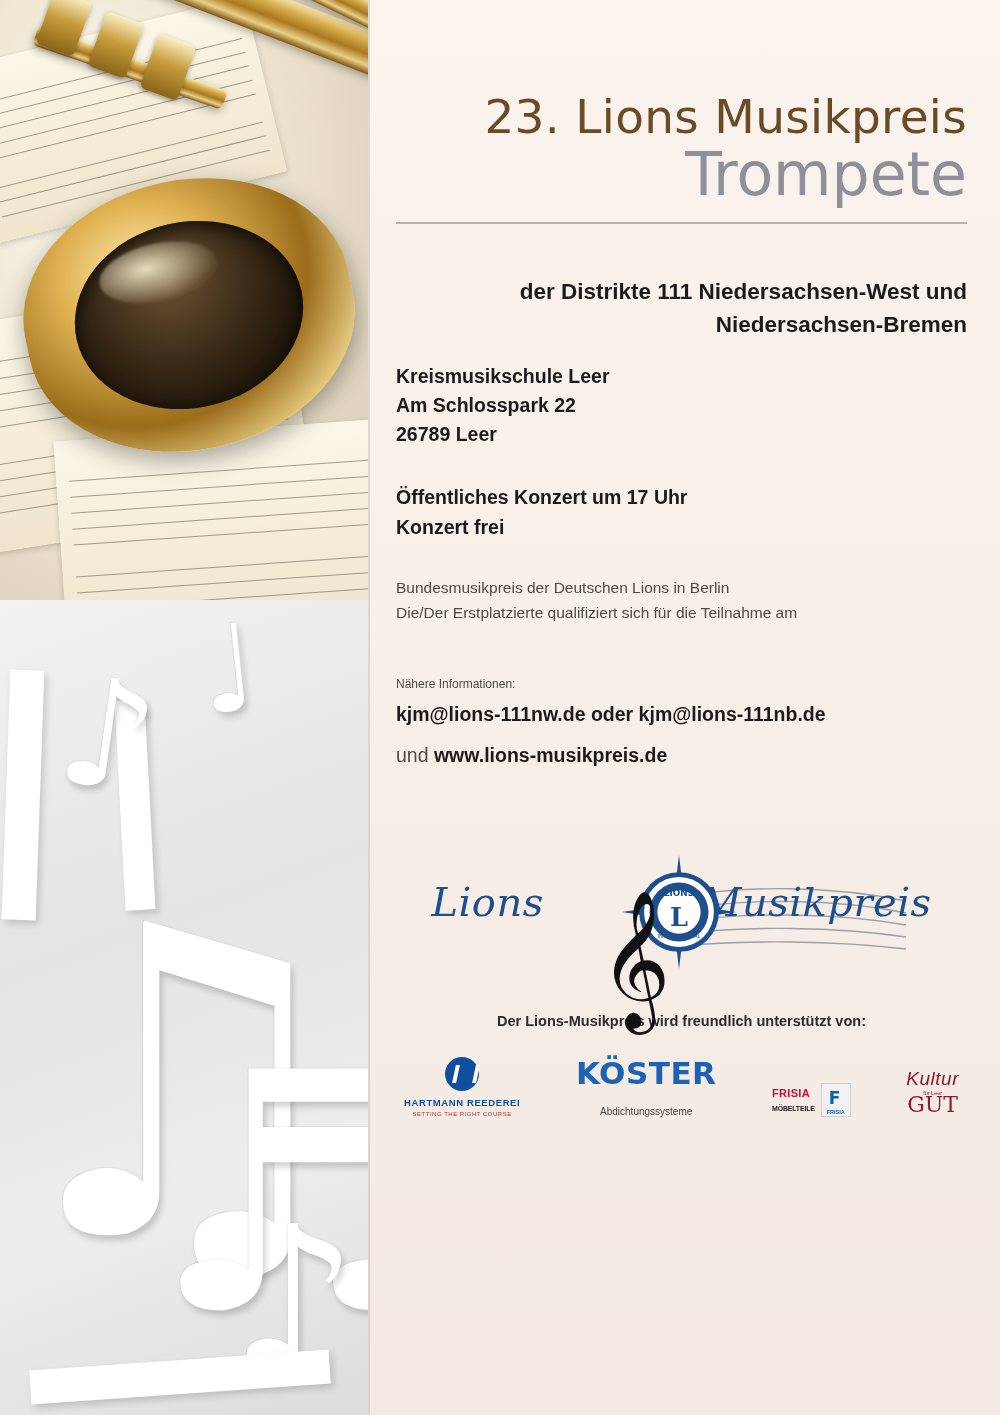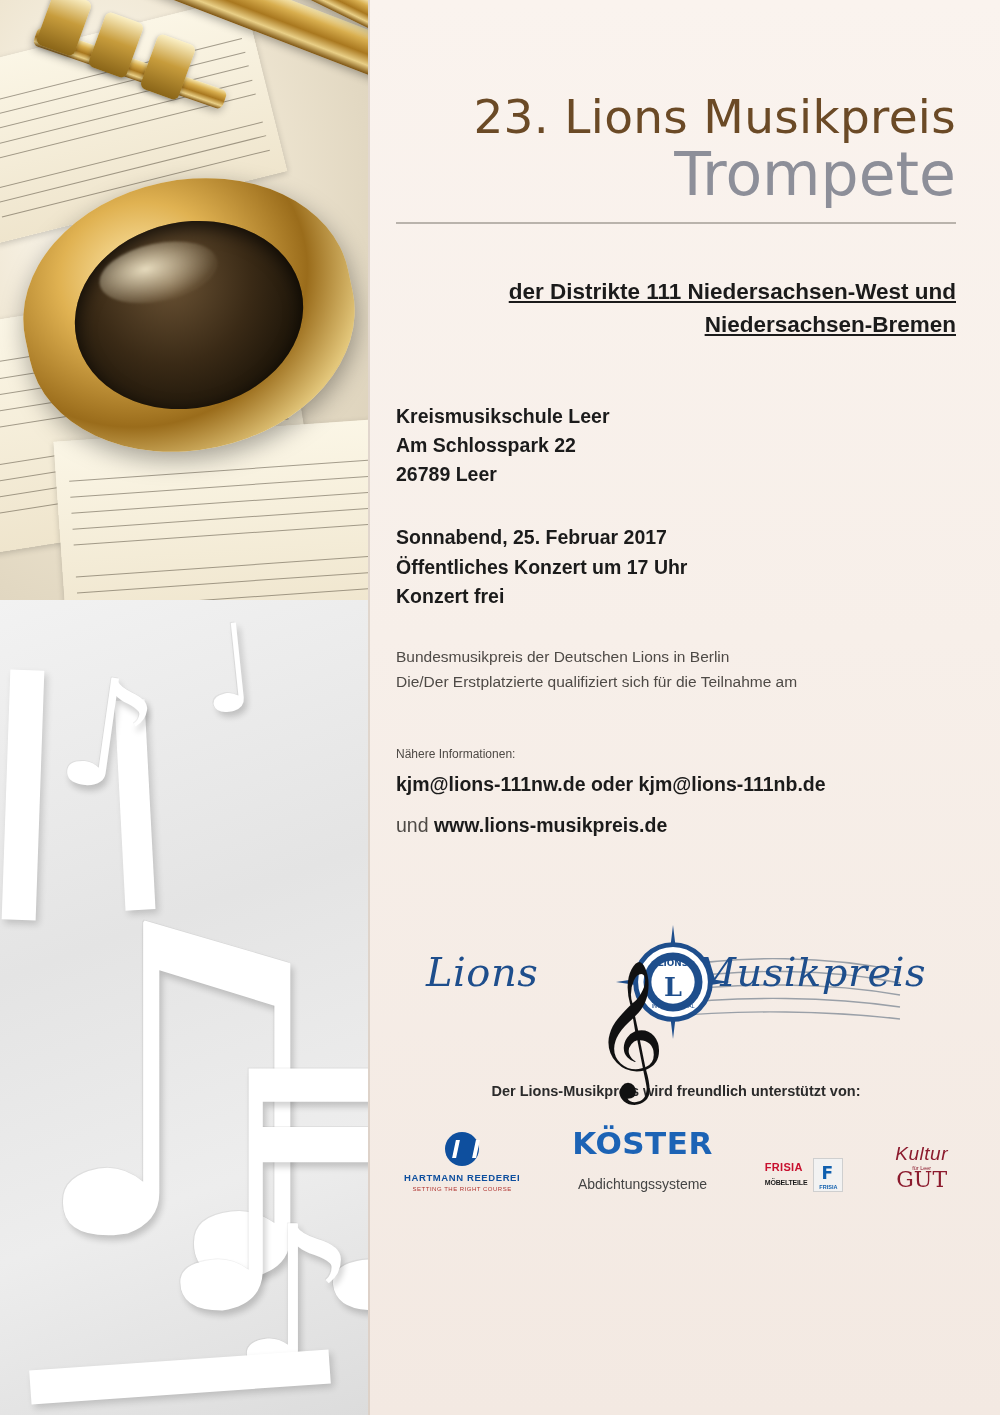--- a/index.html
+++ b/index.html
@@ -140,21 +140,21 @@
     left: 368px; top: 0;
     width: 2px; height: 1415px;
     background: rgba(120,100,80,.18);
   }
 
   
   .content {
     position: absolute;
     left: 368px; top: 0;
     width: 632px; height: 1006px;
-    padding: 0 44px 0 28px;
+    padding: 0 33px 0 28px;
   }
 
   .title-main {
     margin: 92px 0 0 0;
     text-align: right;
     font-family: "DejaVu Sans", sans-serif;
     font-weight: 400;
     font-size: 47px;
     color: #6b4a26;
     letter-spacing: .3px;
@@ -176,25 +176,24 @@
     background: #b9b3ac;
   }
 
   .distrikte {
     margin: 52px 0 0 0;
     text-align: right;
     font-size: 22.5px;
     font-weight: bold;
     color: #1b1b1b;
     line-height: 1.45;
-    text-decoration: underline;
   }
 
   .block {
-    margin-top: 60px;
+    margin-top: 20px;
     font-size: 19.5px;
     font-weight: bold;
     color: #1b1b1b;
     line-height: 1.5;
   }
   .block.tight { margin-top: 34px; }
   .block div { white-space: nowrap; }
 
   .small-block {
     margin-top: 34px;
@@ -289,21 +288,21 @@
     border-left: 4px solid #fff; border-right: 4px solid #fff;
     transform: skewX(-12deg);
   }
   .s-hartmann .n1 { font-size: 9.5px; font-weight: bold; color: #0e4f9e; letter-spacing: .6px; }
   .s-hartmann .n2 { font-size: 6px; color: #b0332f; letter-spacing: .5px; margin-top: 3px; }
 
   .s-koster .k {
     font-family: "DejaVu Sans", sans-serif;
     font-weight: bold; font-size: 31px; color: #1c63b5; letter-spacing: .5px;
   }
-  .s-koster .sub { font-size: 14px; color: #444; margin-top: 15px; }
+  .s-koster .sub { font-size: 10px; color: #444; margin-top: 15px; }
 
   .s-frisia { display: flex; align-items: center; gap: 6px; }
   .s-frisia .txt { text-align: left; }
   .s-frisia .t1 { font-size: 11px; font-weight: bold; color: #c8102e; letter-spacing: .3px; }
   .s-frisia .t2 { font-size: 13px; font-weight: bold; color: #1b1b1b; letter-spacing: -.2px; }
   .s-frisia .t2 span { font-size: 7px; font-weight: bold; }
   .s-frisia .box {
     width: 30px; height: 34px; background: #f2f2f2; border: 1px solid #cfcfcf;
     position: relative;
   }
@@ -404,21 +403,20 @@
       <div>Niedersachsen-Bremen</div>
     </div>
 
     <div class="block">
       <div>Kreismusikschule Leer</div>
       <div>Am Schlosspark 22</div>
       <div>26789 Leer</div>
     </div>
 
     <div class="block tight">
-      <div>Sonnabend, 25. Februar 2017</div>
       <div>Öffentliches Konzert um 17 Uhr</div>
       <div>Konzert frei</div>
     </div>
 
 
     <div class="small-block">
       <div>Bundesmusikpreis der Deutschen Lions in Berlin</div>
       <div>Die/Der Erstplatzierte qualifiziert sich für die Teilnahme am</div>
     </div>
 

